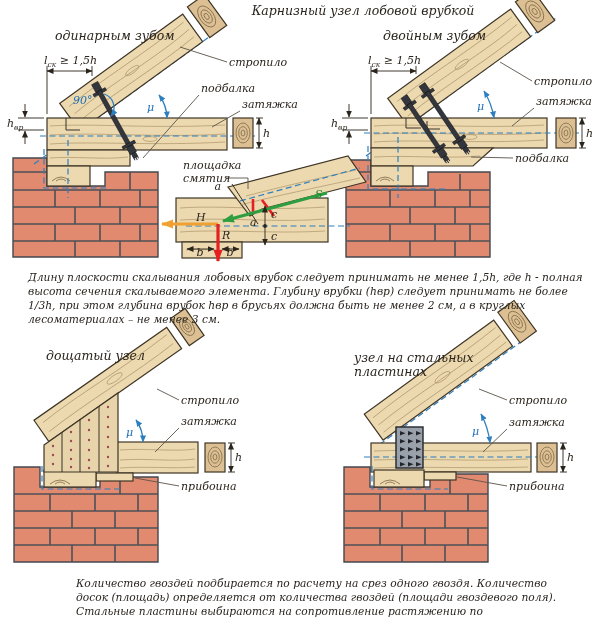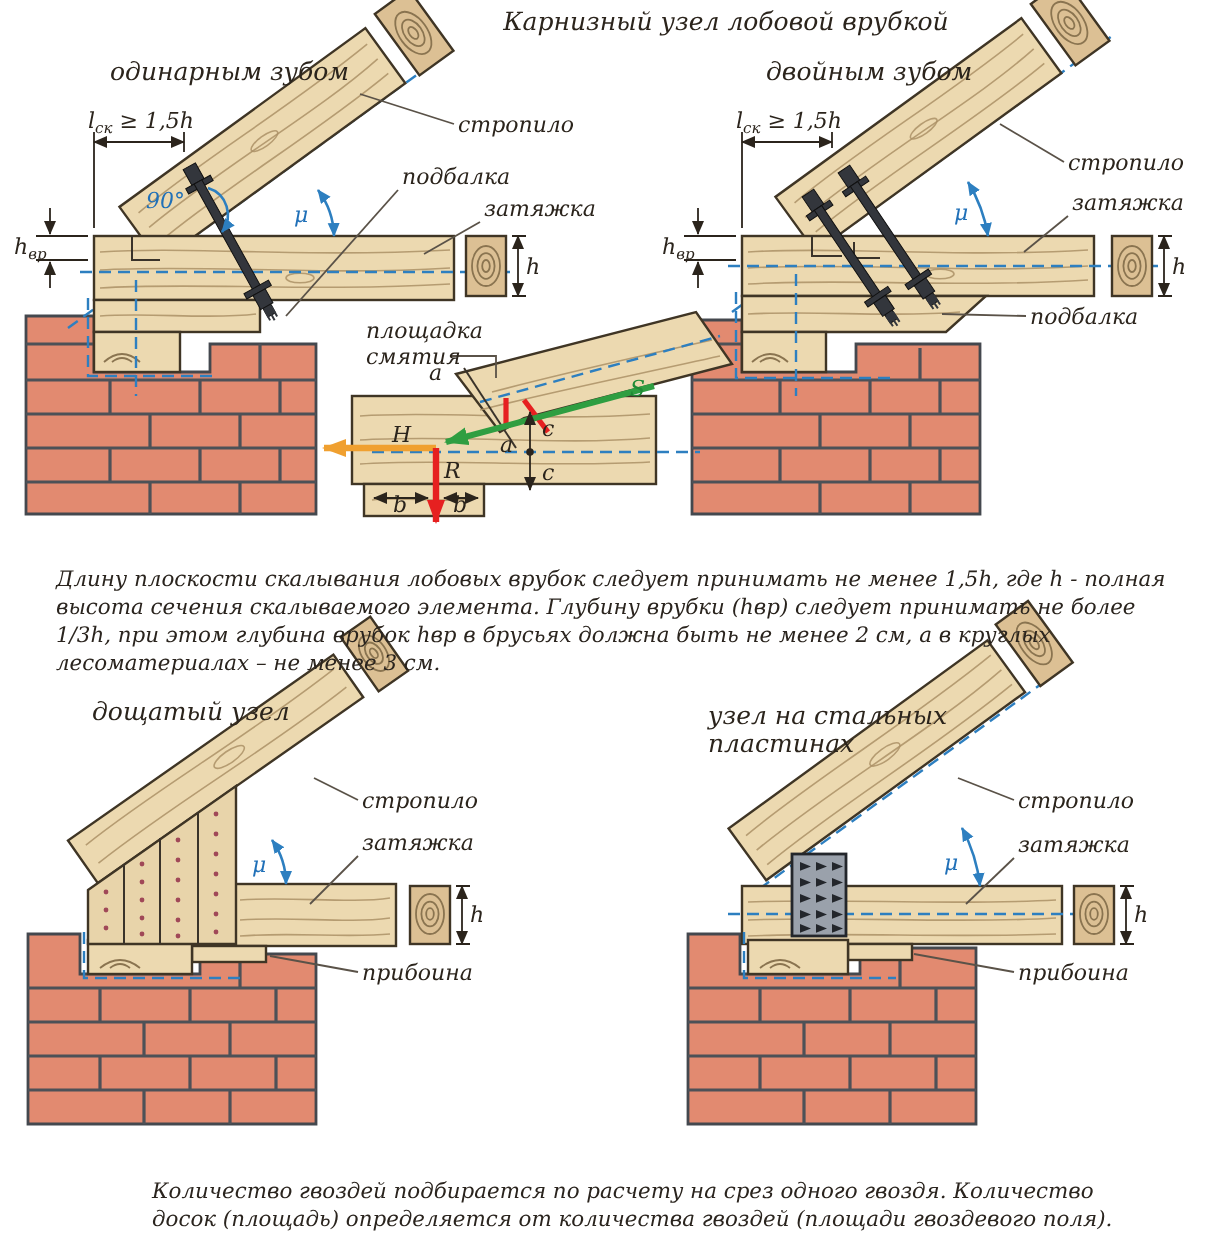--- a/index.html
+++ b/index.html
@@ -19,21 +19,21 @@
   .redline{fill:none;stroke:#e62020;stroke-width:2.6;}
   .aaline{fill:none;stroke:#3a332a;stroke-width:1;}
   .bolt{fill:#33363c;stroke:#111;stroke-width:0.5;}
   .lbl{font:italic 11px "DejaVu Serif","Liberation Serif",serif;fill:#2b241c;}
   .cap{font:italic 12.5px "DejaVu Serif","Liberation Serif",serif;fill:#2b241c;}
   .blue{fill:#2070b8;}
   .green{fill:#1f8a35;}
   .big{font-size:12.5px;}
   .ss{font-size:7.5px;}
   .note{position:absolute;font:italic 10.7px "DejaVu Serif","Liberation Serif",serif;
-        color:#2a241e;line-height:1.3;margin-top:12px;}
+        color:#2a241e;line-height:1.3;}
 </style>
 </head>
 <body>
 
 <div class="stage">
 <svg width="608" height="618" viewBox="0 0 608 618">
   <defs>
     <marker id="ma" markerUnits="userSpaceOnUse" markerWidth="8" markerHeight="7" refX="6.5" refY="3" orient="auto-start-reverse">
           <path d="M0,0L7,3L0,6Z" fill="#2b241c"></path>
         </marker>

